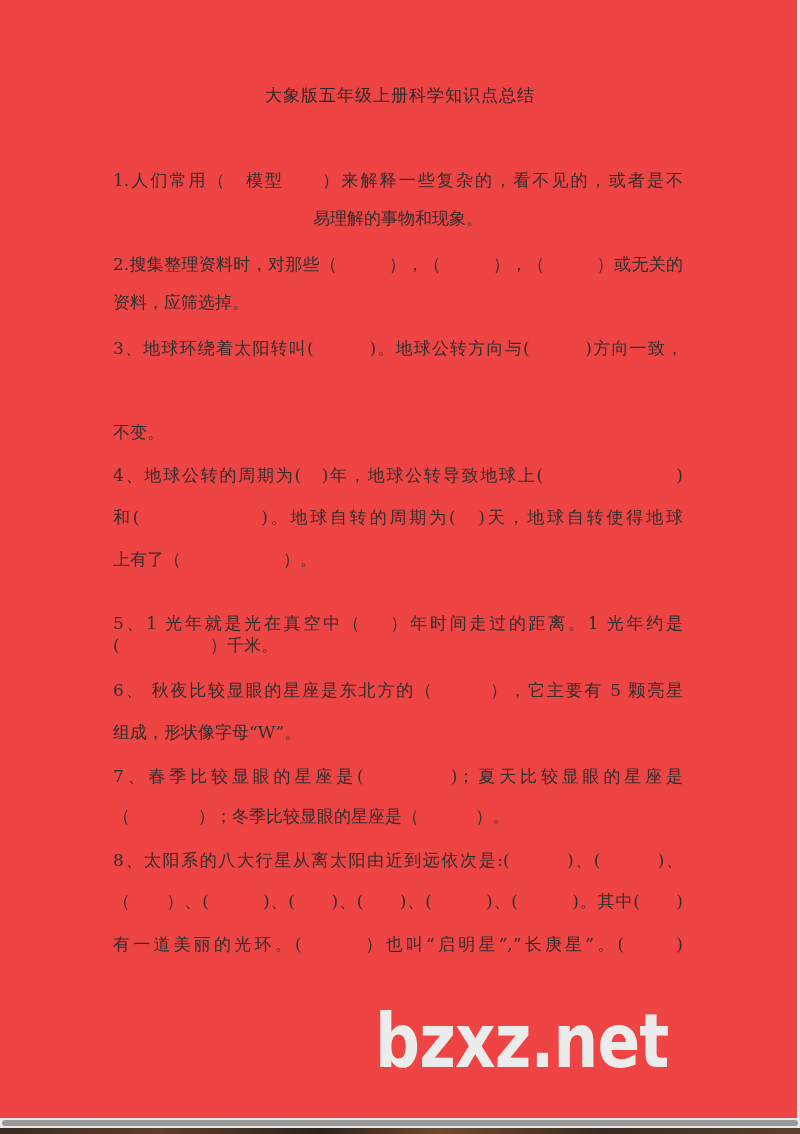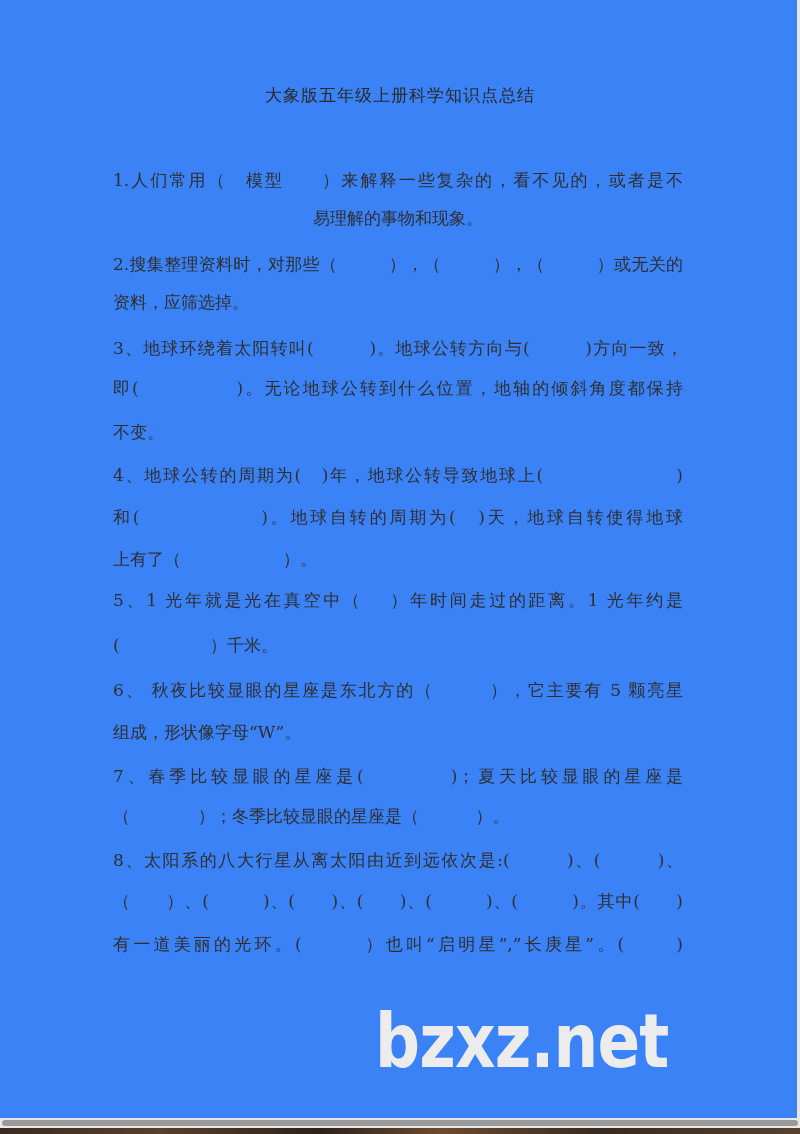--- a/index.html
+++ b/index.html
@@ -4,21 +4,21 @@
   <style>
     html, body { margin: 0; padding: 0; }
     body {
       width: 800px; height: 1134px; overflow: hidden;
       background: #ffffff; position: relative;
       font-family: "DejaVu Serif", "Liberation Serif", serif;
       color: #333333;
     }
     .page {
       position: absolute; left: 0; top: 0; width: 797px; height: 1120px;
-      background: #3b82f6;
+      background: #ef4444;
     }
     .right-edge {
       position: absolute; left: 797px; top: 0; width: 3px; height: 1120px;
       background: #e6e6e6;
     }
     .doc-title {
       position: absolute; left: 0; width: 800px; top: 84px;
       text-align: center; font-size: 17px; letter-spacing: 1px; color: #2a2a2a;
     }
     .line {
@@ -53,28 +53,27 @@
   <div class="doc-title">大象版五年级上册科学知识点总结</div>
 
 
   <div class="line justify" style="top:169px;">1.人们常用（　模型　　）来解释一些复杂的，看不见的，或者是不</div>
   <div class="line" style="top:207px;text-align:center;">易理解的事物和现象。</div>
 
   <div class="line justify" style="top:253px;">2.搜集整理资料时，对那些（　　　），（　　　），（　　　）或无关的</div>
   <div class="line" style="top:291px;">资料，应筛选掉。</div>
 
   <div class="line justify" style="top:337px;">3、地球环绕着太阳转叫(　　　)。地球公转方向与(　　　)方向一致，</div>
-  <div class="line justify" style="top:377px;">即(　　　　　)。无论地球公转到什么位置，地轴的倾斜角度都保持</div>
   <div class="line" style="top:421px;">不变。</div>
 
   <div class="line justify" style="top:464px;">4、地球公转的周期为(　)年，地球公转导致地球上(　　　　　　　)</div>
   <div class="line justify" style="top:506px;">和(　　　　　　)。地球自转的周期为(　)天，地球自转使得地球</div>
   <div class="line" style="top:548px;">上有了（　　　　　　）。</div>
 
-  <div class="line justify" style="top:589px;">5、1 光年就是光在真空中（　 ）年时间走过的距离。1 光年约是</div>
+  <div class="line justify" style="top:612px;">5、1 光年就是光在真空中（　 ）年时间走过的距离。1 光年约是</div>
   <div class="line" style="top:634px;">(　　　　　 ）千米。</div>
 
   <div class="line justify" style="top:679px;">6、 秋夜比较显眼的星座是东北方的（　　　），它主要有 5 颗亮星</div>
   <div class="line" style="top:721px;">组成，形状像字母“W”。</div>
 
   <div class="line justify" style="top:765px;">7、春季比较显眼的星座是(　　　　)；夏天比较显眼的星座是</div>
   <div class="line" style="top:805px;">（　　　　）；冬季比较显眼的星座是（　　　 ）。</div>
 
   <div class="line justify" style="top:849px;">8、太阳系的八大行星从离太阳由近到远依次是:(　　　)、(　　　)、</div>
   <div class="line justify" style="top:890px;">（　　）、(　　　)、(　　)、(　　)、(　　　)、(　　　)。其中(　　)</div>

